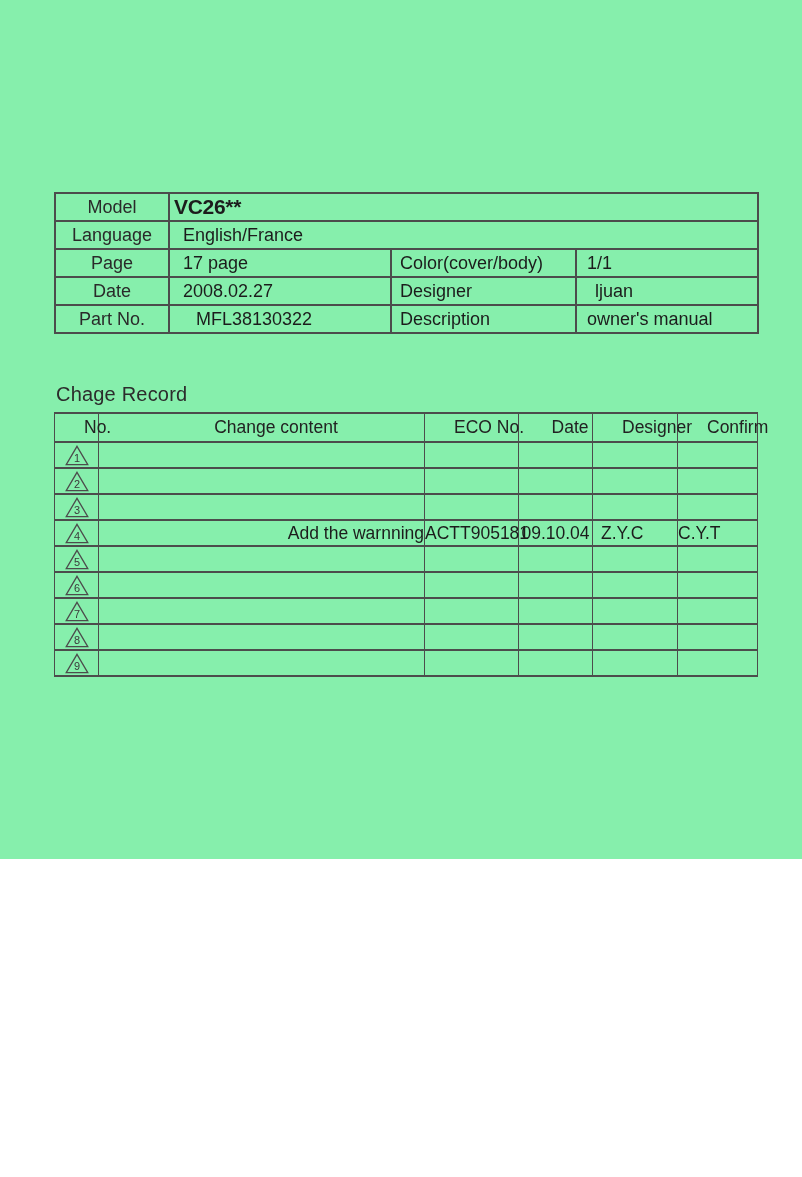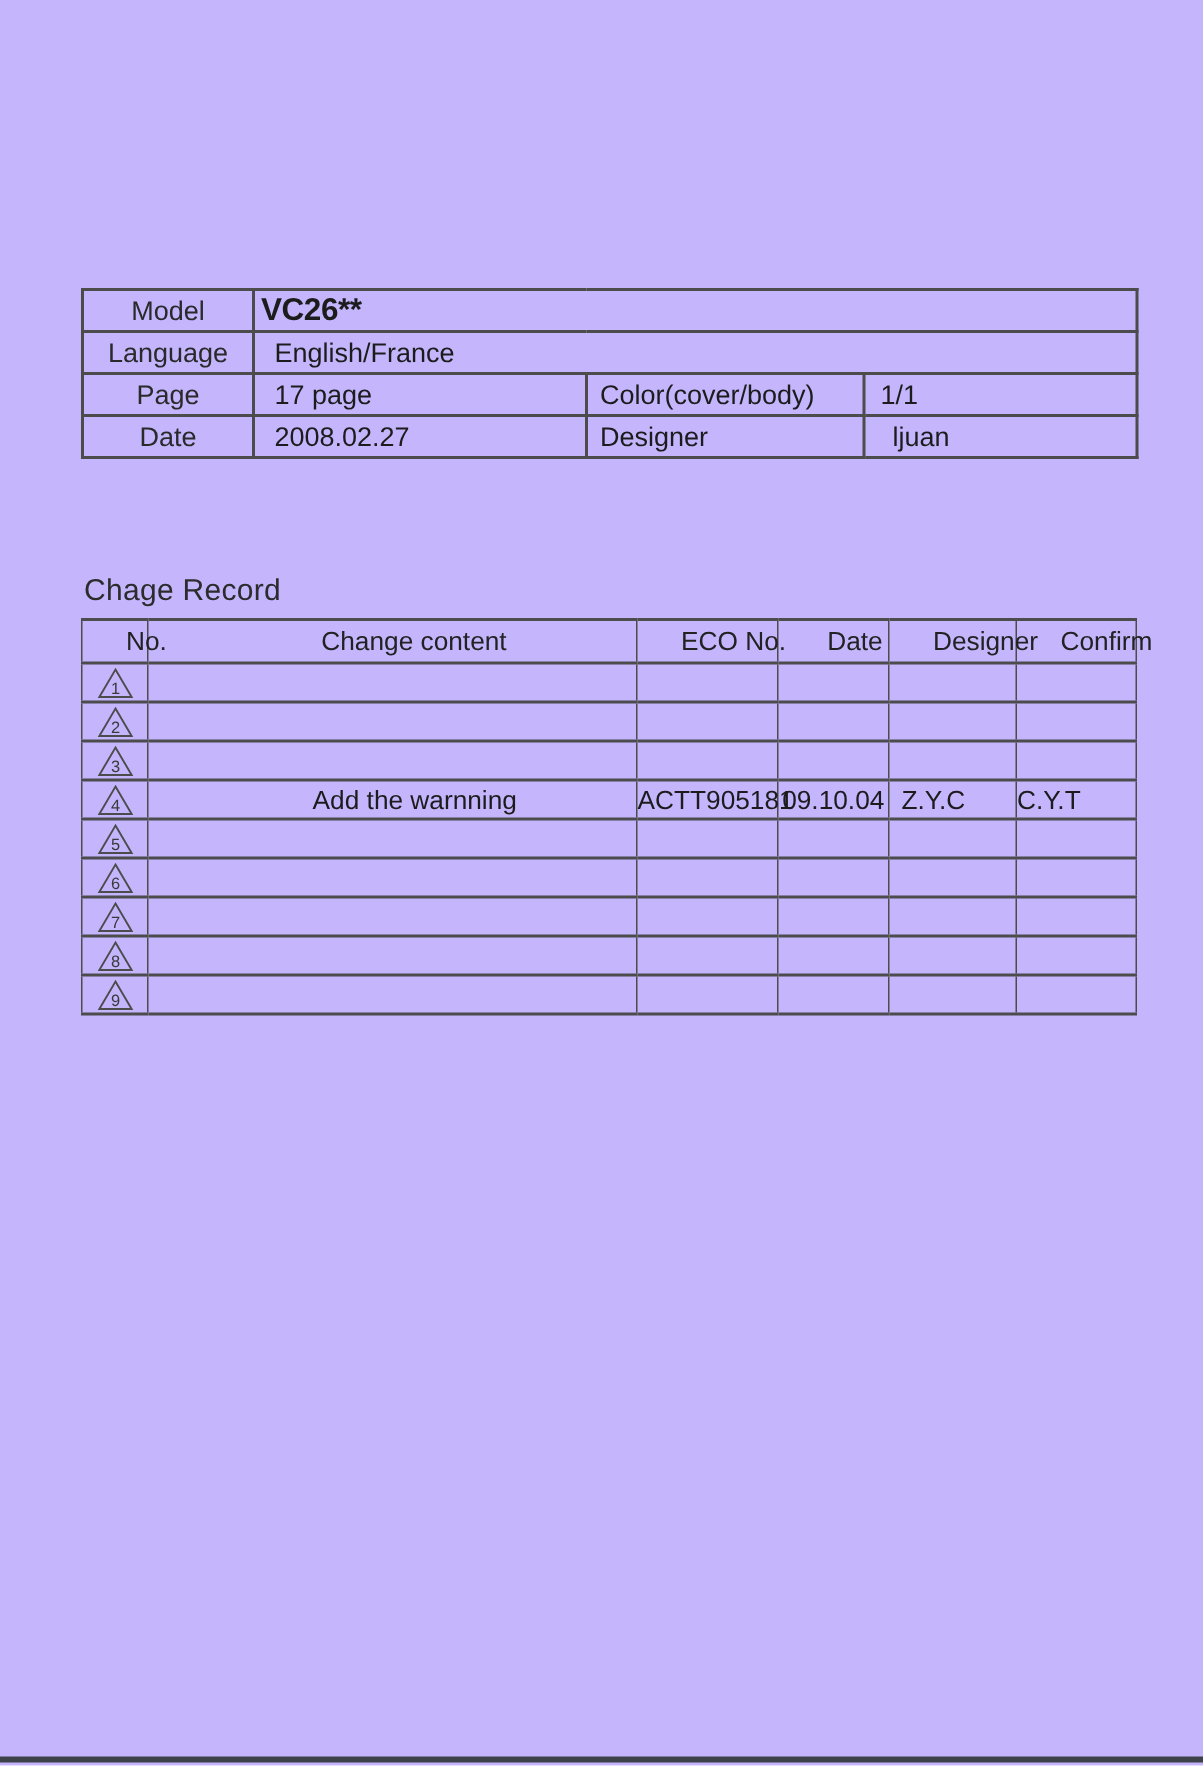--- a/index.html
+++ b/index.html
@@ -4,22 +4,22 @@
 <style>
   * { margin: 0; padding: 0; box-sizing: border-box; }
   html, body { background: #ffffff; }
   body {
     font-family: "Liberation Sans", "DejaVu Sans", sans-serif;
     color: #1d1d1d;
   }
   .page {
     position: relative;
     width: 802px;
-    height: 1177px;
-    background: #c4b5fd;
+    height: 859px;
+    background: #86efac;
     overflow: hidden;
     text-decoration: underline;
   }
 
   
   table { border-collapse: collapse; table-layout: fixed; }
   .spec-table {
     position: absolute;
     left: 54px;
     top: 192px;
@@ -78,21 +78,21 @@
   .cr-table th {
     height: 29px;
     font-weight: normal;
     text-align: center;
     font-size: 17.5px;
     color: #222222;
     padding-left: 29px;
   }
   .cr-table td { height: 26px; }
   .cr-table td.no-cell { text-align: center; padding: 0; }
-  .cr-table td.cc-cell { text-align: center; padding-left: 30px; }
+  .cr-table td.cc-cell { text-align: right; padding-left: 30px; }
   .cr-table td.eco-cell { text-align: center; padding: 0; }
   .cr-table td.date-cell { text-align: center; padding: 0; }
   .cr-table td.designer-cell { text-align: left; padding-left: 8px; }
   .cr-table td.confirm-cell { text-align: left; padding-right: 1px; }
 
   .tri-icon { display: inline-block; vertical-align: middle; }
   .tri-icon svg { display: block; }
   .tri-num {
     font-family: "Liberation Sans", sans-serif;
     fill: #3a3a3a;
@@ -133,20 +133,26 @@
         <td class="label-col">Page</td>
         <td class="value-col">17 page</td>
         <td class="label2-col">Color(cover/body)</td>
         <td class="value2-col">1/1</td>
       </tr>
       <tr>
         <td class="label-col">Date</td>
         <td class="value-col">2008.02.27</td>
         <td class="label2-col">Designer</td>
         <td class="value2-col" style="padding-left:18px">ljuan</td>
+      </tr>
+      <tr>
+        <td class="label-col">Part No.</td>
+        <td class="value-col" style="padding-left:26px">MFL38130322</td>
+        <td class="label2-col">Description</td>
+        <td class="value2-col">owner's manual</td>
       </tr>
     </tbody>
   </table>
 
   <div class="cr-heading">Chage Record</div>
 
   <table class="cr-table">
     <colgroup>
       <col style="width:44px">
         <col style="width:326px">

